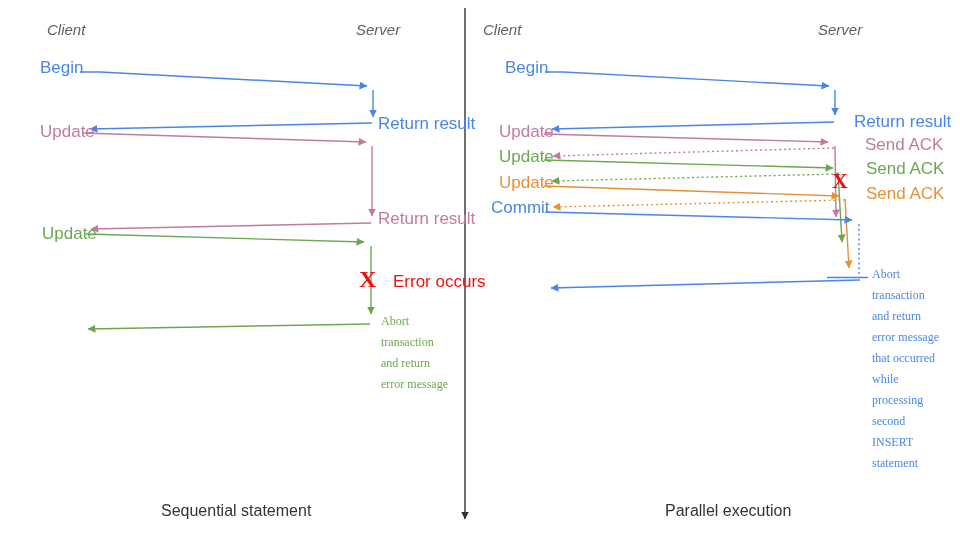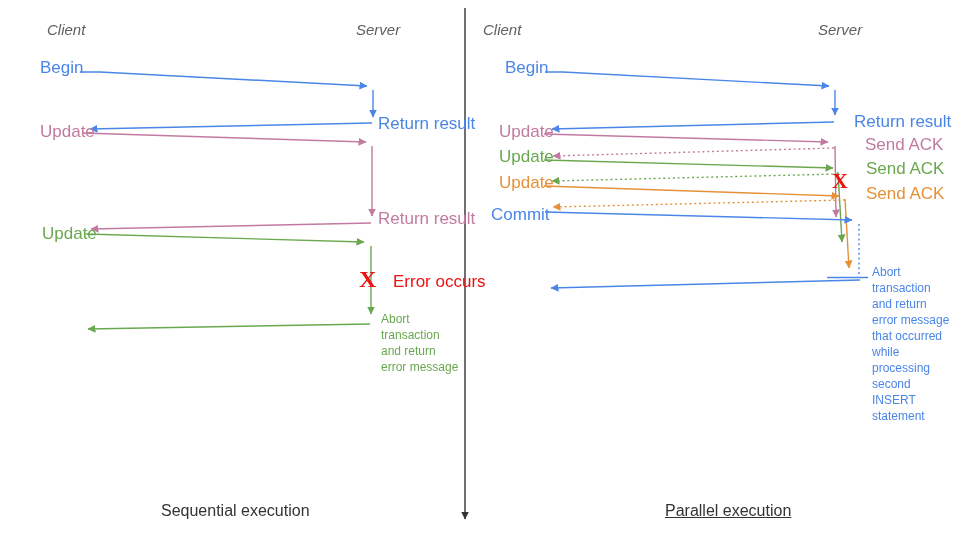--- a/index.html
+++ b/index.html
@@ -4,21 +4,21 @@
 <style>
   html,body{margin:0;padding:0;background:#fff;}
   .canvas{position:relative;width:960px;height:524px;background:#ffffff;overflow:hidden;
           font-family:"Liberation Sans",sans-serif;}
   .lbl{position:absolute;white-space:nowrap;font-size:17px;line-height:15px;}
   .actor{font-style:italic;font-size:15px;color:var(--gray);}
   .title{font-size:16px;color:var(--dark);}
   .time{font-size:14px;color:var(--dark);}
   .c-blue{color:var(--blue);} .c-pink{color:var(--pink);} .c-green{color:var(--green);}
   .c-orange{color:var(--orange);} .c-red{color:var(--red);}
-  .note{white-space:pre-line;font-size:12px;line-height:16px;}
+  .note{white-space:pre-line;font-size:12px;line-height:21px;font-family:Liberation Serif, serif;}
   .xmark{font-family:"Liberation Serif",serif;font-weight:bold;font-size:24px;line-height:22px;}
   .xmark.small{font-size:22px;line-height:20px;}
   svg.wires{position:absolute;left:0;top:0;width:960px;height:540px;}
   svg.wires line, svg.wires polyline{fill:none;stroke-width:1.4px;}
   .dot{stroke-width:1.2px;stroke-dasharray:2 2.8;}
   .s-blue{stroke:var(--blue);} .s-pink{stroke:var(--pink);} .s-green{stroke:var(--green);}
   .s-orange{stroke:var(--orange);} .s-dark{stroke:var(--dark);stroke-width:1.1px;}
   .f-blue{fill:var(--blue);} .f-pink{fill:var(--pink);} .f-green{fill:var(--green);}
   .f-orange{fill:var(--orange);} .f-dark{fill:var(--dark);}
 </style>
@@ -110,31 +110,31 @@
 
   <div class="lbl c-pink" style="left:499px;top:124px;">Update</div>
   <div class="lbl c-pink" style="left:865px;top:137px;">Send ACK</div>
 
   <div class="lbl c-green" style="left:499px;top:149px;">Update</div>
   <div class="lbl c-green" style="left:866px;top:161px;">Send ACK</div>
 
   <div class="lbl c-orange" style="left:499px;top:175px;">Update</div>
   <div class="lbl c-orange" style="left:866px;top:186px;">Send ACK</div>
 
-  <div class="lbl c-blue" style="left:491px;top:200px;margin-top:7px;">Commit</div>
+  <div class="lbl c-blue" style="left:491px;top:200px;">Commit</div>
 
   <div class="lbl xmark small c-red" style="left:832px;top:171px;">X</div>
   <div class="lbl note c-blue" style="left:872px;top:264px;">Abort
 transaction
 and return
 error message
 that occurred
 while
 processing
 second
 INSERT
 statement</div>
 
-  <div class="lbl title" style="left:161px;top:503px;">Sequential execution</div>
-  <div class="lbl title" style="left:665px;top:503px;text-decoration:underline;">Parallel execution</div>
+  <div class="lbl title" style="left:161px;top:503px;">Sequential statement</div>
+  <div class="lbl title" style="left:665px;top:503px;">Parallel execution</div>
   <div class="lbl time" style="left:448px;top:525px;">Begin</div>
 
 </div>
 
 </body></html>

